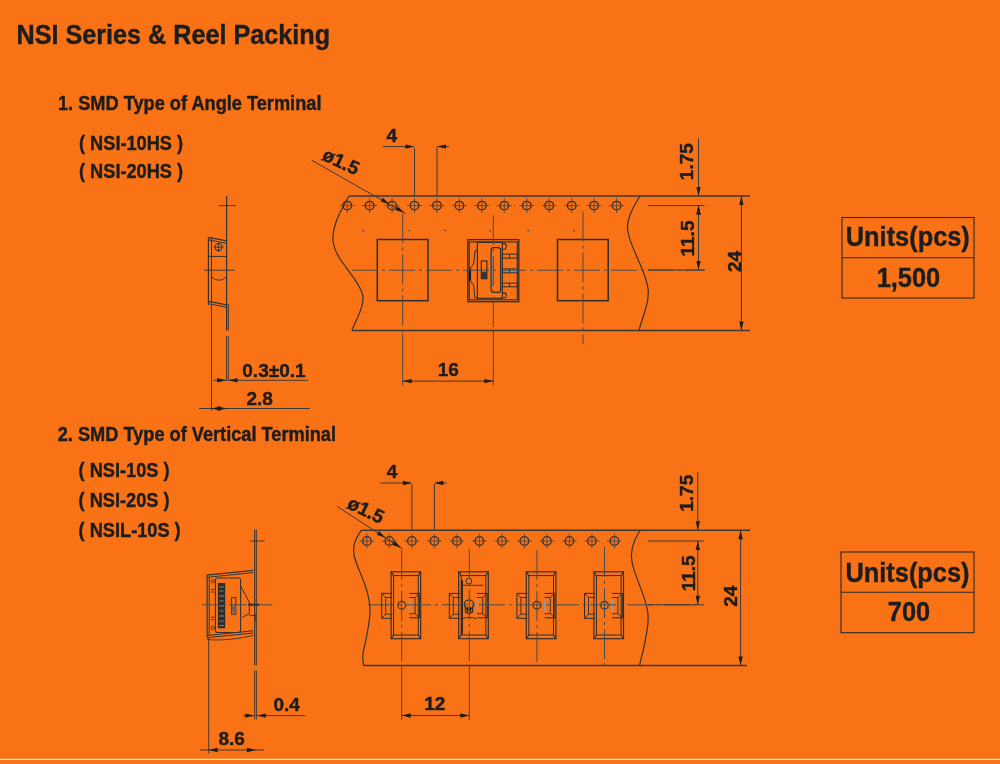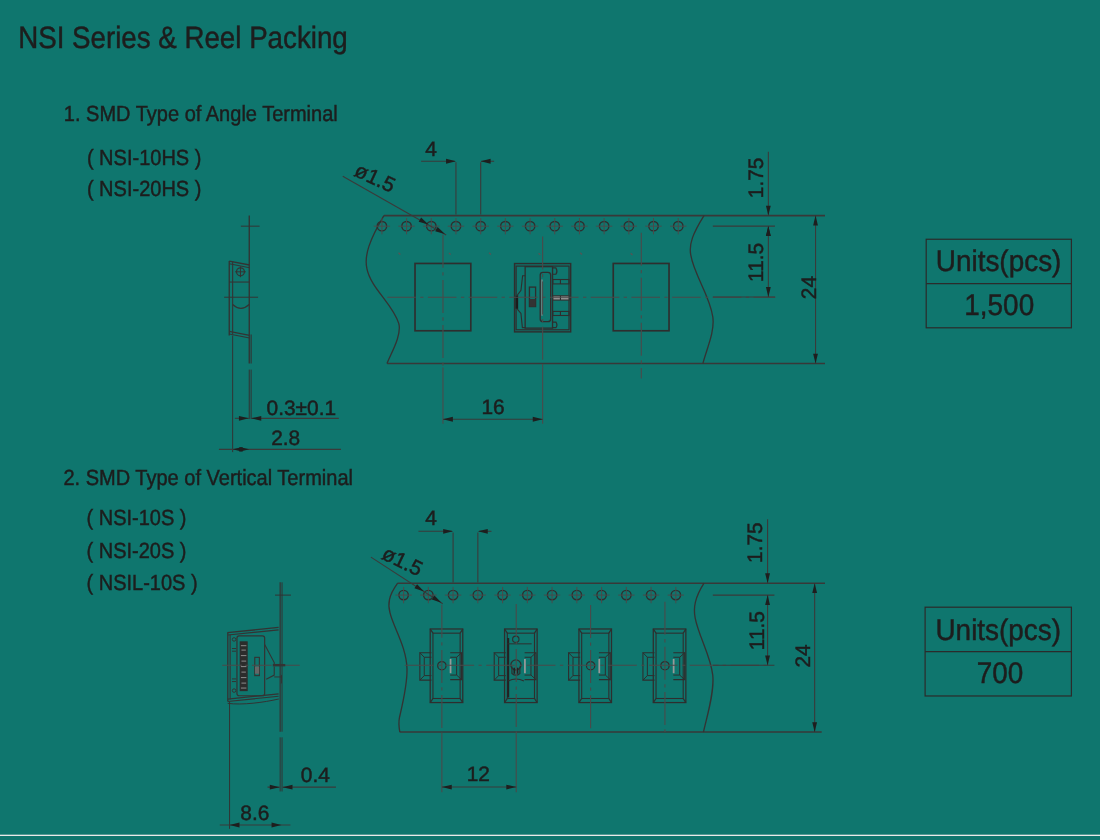--- a/index.html
+++ b/index.html
@@ -1,17 +1,17 @@
 <!DOCTYPE html>
 <html><head>
 <meta charset="utf-8">
 <style>
   html,body{margin:0;padding:0;background:#fff;}
-  #page{position:relative;width:1000px;height:764px;background:#0f766e;overflow:hidden;
-        font-family:"Liberation Sans",sans-serif;}
+  #page{position:relative;width:1000px;height:764px;background:#f97316;overflow:hidden;
+        font-family:"Liberation Sans",sans-serif;font-weight:bold;}
   svg text{font-family:"Liberation Sans",sans-serif;fill:#1d1d1d;stroke:#1d1d1d;stroke-width:0.42px;}
 </style>
 </head>
 <body>
 <div id="page">
 <svg width="1000" height="764" viewBox="0 0 1000 764">
 <defs>
   <g id="hole">
     <circle cx="0" cy="0" r="4.3" fill="none" stroke="#2e2e2e" stroke-width="1.3"></circle>
     <line x1="0" y1="-7.4" x2="0" y2="7.4" stroke="#4a4a4a" stroke-width="0.9"></line>

